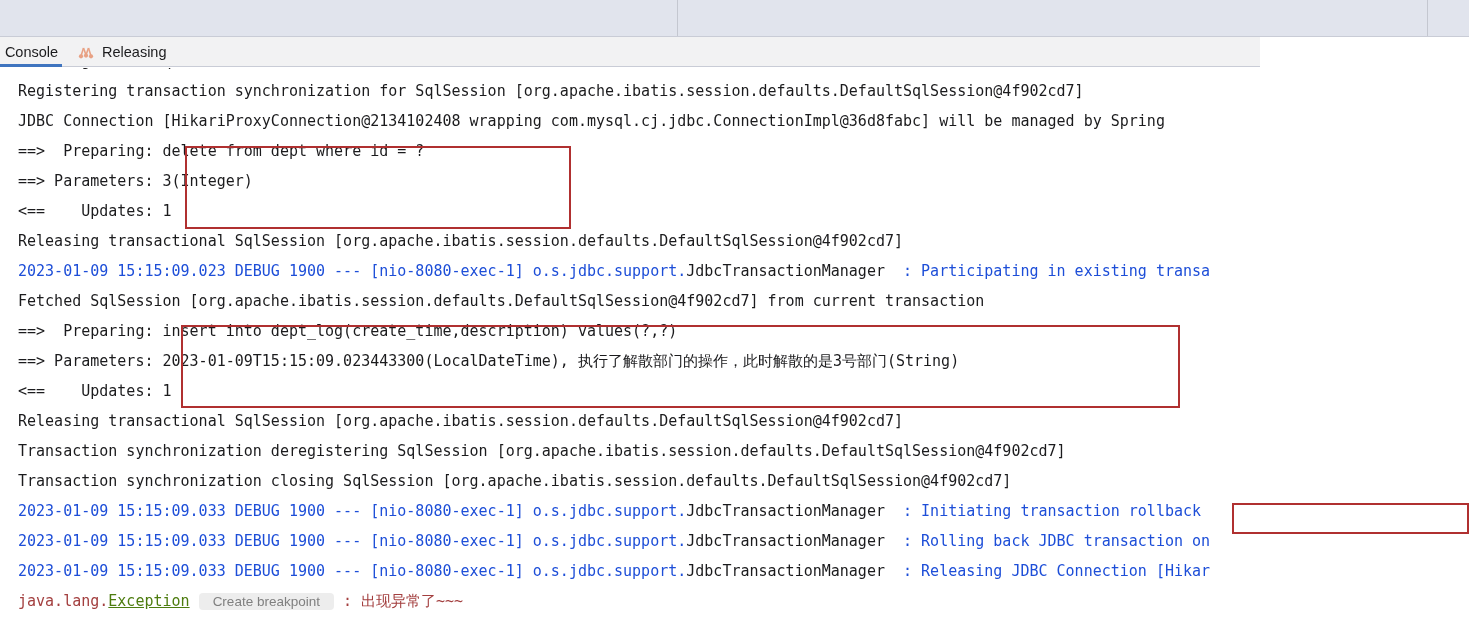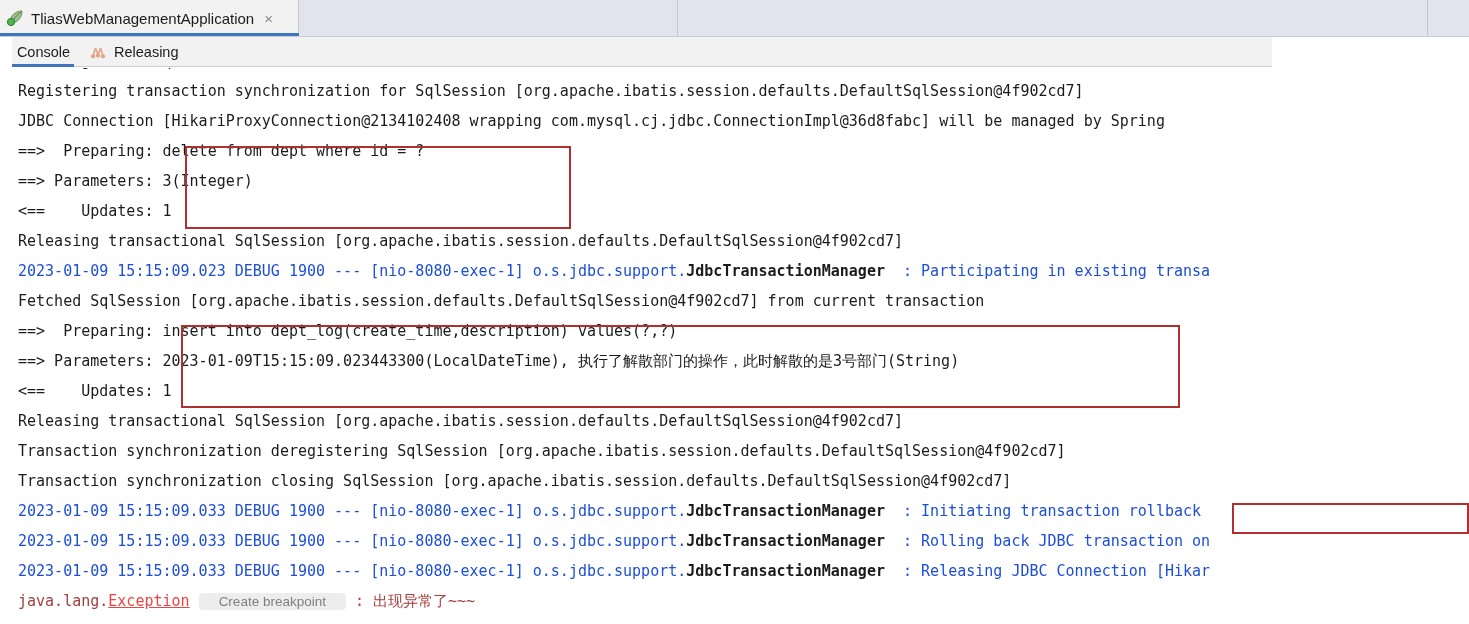--- a/index.html
+++ b/index.html
@@ -40,21 +40,21 @@
     font-size: 15px; color: #1b1b1d; white-space: nowrap;
     font-family: "Liberation Sans", sans-serif;
   }
   #tab-close {
     margin-left: 10px; font-size: 15px; color: #86888f; cursor: default;
     line-height: 1;
   }
 
   
   #subtabs {
-    position: absolute; left: 12px; top: 37px; width: 1260px; height: 30px;
+    position: absolute; left: 0; top: 37px; width: 1260px; height: 30px;
     background: #f2f2f3;
     border-bottom: 1px solid #c9ccd6;
   }
   .subtab {
     position: absolute; top: 0; height: 29px;
     display: flex; align-items: center;
     font-size: 14.5px; color: #1b1b1d;
     white-space: nowrap;
   }
   #subtab-console { left: 0; width: 63px; justify-content: center; }
@@ -79,56 +79,44 @@
   .logline {
     height: 30px;
     padding-left: 18px;
     white-space: pre;
   }
   
   #console-inner { position: absolute; left: 0; top: -22px; width: 1469px; }
 
   .c-dark   { color: #1b1b1d; }
   .c-gray   { color: #1d4ed8; }
-  .c-logger { color: #1b1b1d; font-weight: bold; text-align: right; }
+  .c-logger { color: #1b1b1d; font-weight: normal; text-align: right; }
   .c-err    { color: #a33f3f; margin-top: 28px; }
-  .c-errlink{ color: #ef4444; text-decoration: underline; }
+  .c-errlink{ color: #4d7c0f; text-decoration: underline; }
   .c-bp {
     color: #7f7f7f; background: #ededed; border-radius: 4px;
     font-family: "Liberation Sans", sans-serif; font-size: 13.5px;
-    padding: 1px 20px;
+    padding: 1px 14px;
   }
 
   
   .redbox {
     position: absolute;
     border: 2px solid #b03030;
     pointer-events: none;
   }
   #redbox-1 { left: 185px; top: 146px; width: 386px; height: 83px; }
   #redbox-2 { left: 181px; top: 325px; width: 999px; height: 83px; }
   #redbox-3 { left: 1232px; top: 503px; width: 237px; height: 31px; }
 </style>
 </head>
 <body>
 
 <div id="tabbar">
 
-  <div id="tab-active" class="tab-slot">
-    <span id="tab-icon">
-      <svg width="18" height="18" viewBox="0 0 18 18">
-        <path d="M3 14 C3 6, 9 2, 15 2 C15 9, 10 14, 4 14 Z" fill="#9fc08a" stroke="#6d8f5c" stroke-width="1"></path>
-        <path d="M5 13 C7 9, 11 5, 14 3" fill="none" stroke="#5a7a4c" stroke-width="1"></path>
-        <circle cx="4" cy="13" r="3.6" fill="#4fb34f" stroke="#2f7a2f" stroke-width="1"></circle>
-      </svg>
-    </span>
-    <span id="tab-title">TliasWebManagementApplication</span>
-    <span id="tab-close">×</span>
-    <div id="tab-active-underline"></div>
-  </div>
 
   <div class="tab-slot" style="left:300px; width:378px;"></div>
   <div class="tab-slot" style="left:679px; width:749px;"></div>
   <div class="tab-slot" style="left:1429px; width:40px; border-right:none;"></div>
 </div>
 
 <div id="subtabs">
 
   <div id="subtab-console" class="subtab">
     <span>Console</span>

